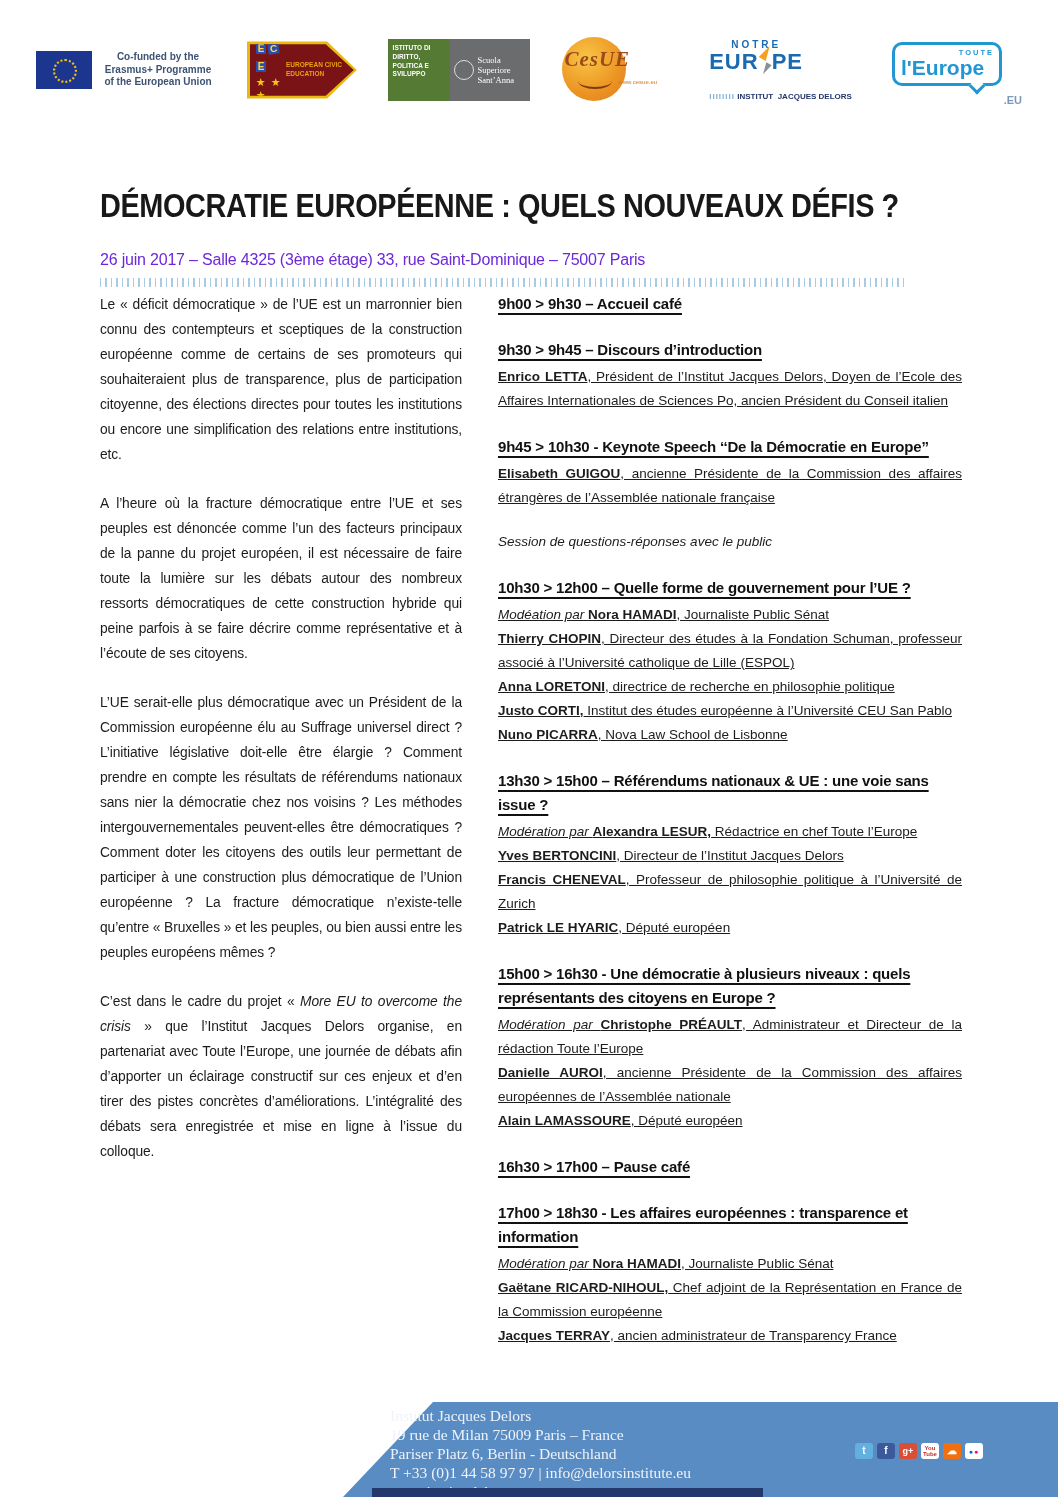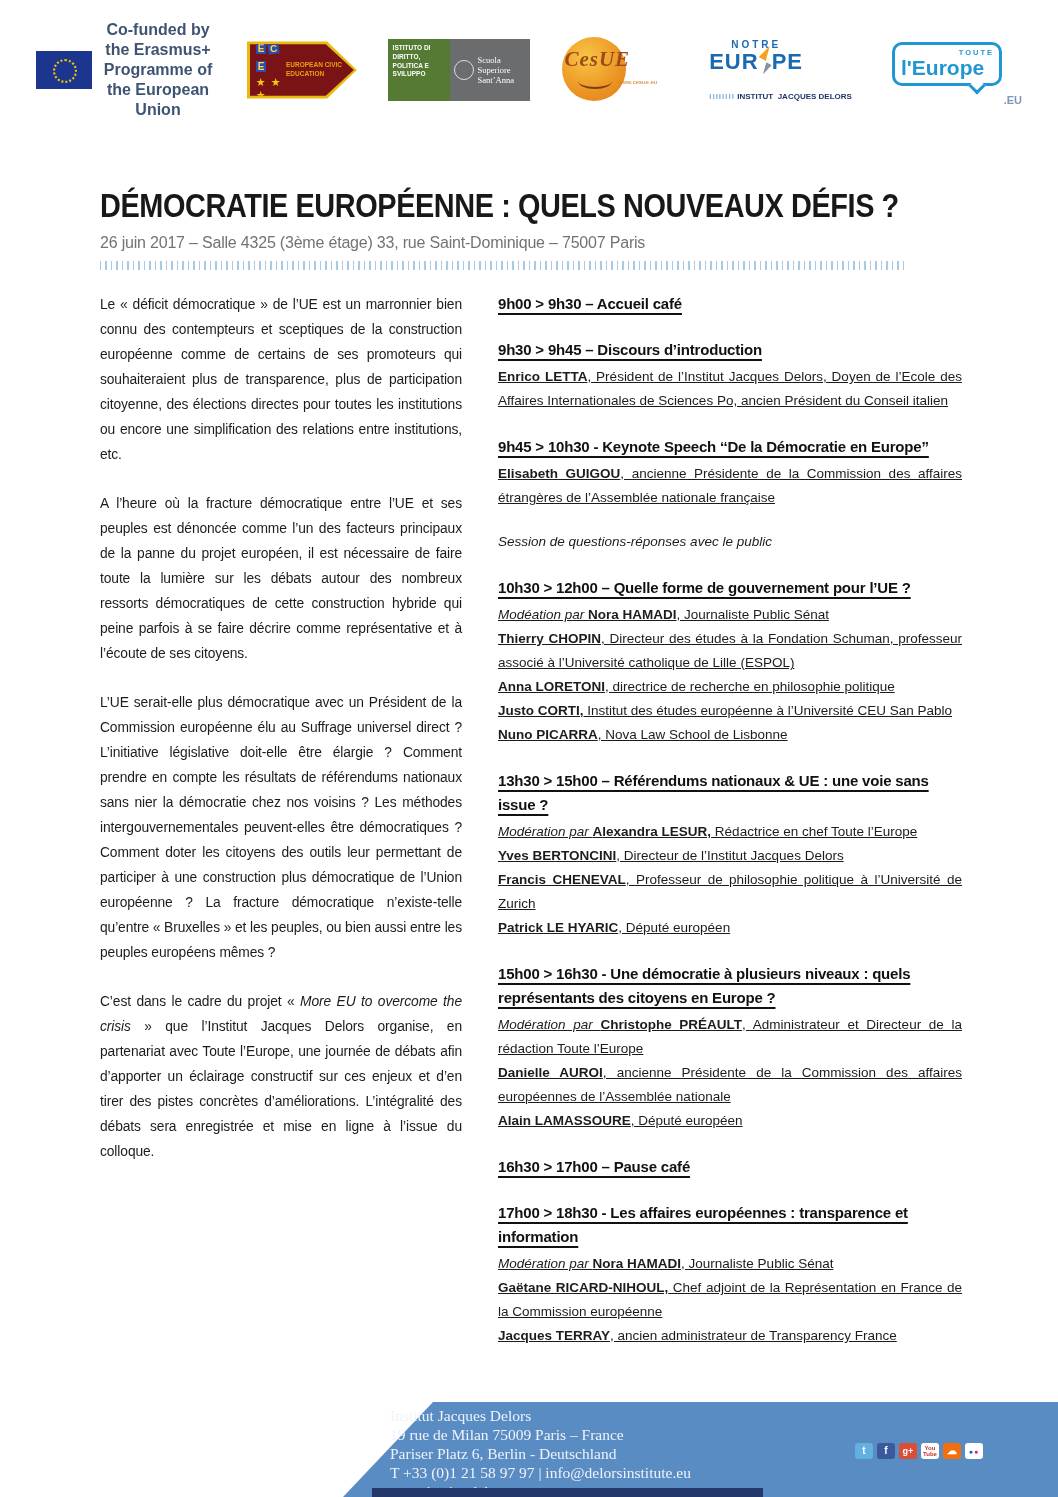--- a/index.html
+++ b/index.html
@@ -7,21 +7,21 @@
   .page { position:relative; width:1058px; height:1497px; background:#fff; overflow:hidden; }
 
   
   .logo-row { position:absolute; top:24px; left:36px; right:34px; height:92px;
               display:flex; align-items:center; justify-content:space-between; }
 
   .logo-eu { display:flex; align-items:center; gap:8px; width:180px; }
   .eu-flag { width:56px; height:38px; background:#1c3690; position:relative; flex:none; }
   .eu-flag::after { content:""; position:absolute; left:50%; top:50%; width:20px; height:20px;
                     margin:-11px 0 0 -11px; border:2px dotted #f7c500; border-radius:50%; }
-  .eu-text { font-size:16px; line-height:1.25; color:#3e5374; font-weight:bold; text-align:center; }
+  .eu-text { font-size:10px; line-height:1.25; color:#3e5374; font-weight:bold; text-align:center; }
 
   .logo-ece { position:relative; width:110px; height:62px; }
   .ece-outer { position:absolute; inset:0; background:#e9b90f;
                clip-path:polygon(0 4%,73% 4%,100% 50%,73% 96%,0 96%); }
   .ece-inner { position:absolute; inset:3px; background:#7a1316;
                clip-path:polygon(0 4%,73% 4%,100% 50%,73% 96%,0 96%);
                display:flex; align-items:center; padding:4px 6px; gap:4px; }
   .ece-left { display:flex; flex-direction:column; align-items:flex-start; gap:2px; }
   .ece-letters span { display:inline-block; background:#2a4db0; color:#ffd24a; font-weight:bold;
                       font-size:10px; padding:0 2px; margin-right:2px; }
@@ -66,21 +66,21 @@
               letter-spacing:2px; color:#2196d3; }
   .te-europe { position:absolute; left:6px; top:11px; font-size:21px; font-weight:bold; color:#2196d3; }
   .te-tail { position:absolute; bottom:-9px; right:16px; width:12px; height:12px; background:#fff;
              border-right:3px solid #2196d3; border-bottom:3px solid #2196d3; transform:rotate(45deg); }
   .te-eu { position:absolute; right:2px; bottom:0; font-size:11px; font-weight:bold; color:#7d99b8; }
 
   
   .title-block { position:absolute; left:100px; top:186px; width:808px; }
   .page-title { font-size:34px; font-weight:bold; color:#181818; white-space:nowrap;
                 transform:scaleX(0.85); transform-origin:0 50%; letter-spacing:-0.5px; }
-  .page-subtitle { margin-top:9px; font-size:16px; color:#737373; letter-spacing:-0.2px; }
+  .page-subtitle { margin-top:26px; font-size:16px; color:#6d28d9; letter-spacing:-0.2px; }
   .divider { margin-top:9px; height:9px;
              background:repeating-linear-gradient(90deg,#a9cbe2 0,#a9cbe2 1.5px,transparent 1.5px,transparent 5.5px); }
 
   
   .columns { position:absolute; left:100px; top:292px; width:862px; display:flex; gap:36px; }
   .intro-col { width:362px; flex:none; }
   .para { font-size:13.8px; line-height:25px; text-align:justify; color:#1c1c1c;
           margin-bottom:24px; letter-spacing:-0.1px; }
   .para i { font-style:italic; }
 
@@ -224,21 +224,21 @@
           <div class="session-line"><b>Jacques TERRAY</b><span>, ancien administrateur de Transparency France</span></div>
         </div>
       </div>
   </div>
 
   <div class="footer-band"></div>
   <div class="footer-text">
     <div>Institut Jacques Delors</div>
     <div>19 rue de Milan 75009 Paris – France</div>
     <div>Pariser Platz 6, Berlin - Deutschland</div>
-    <div>T +33 (0)1 21 58 97 97 | info@delorsinstitute.eu</div>
+    <div>T +33 (0)1 44 58 97 97 | info@delorsinstitute.eu</div>
     <div>www.institutdelors.eu</div>
   </div>
   <div class="socials">
     <div class="soc soc-tw">t</div>
     <div class="soc soc-fb">f</div>
     <div class="soc soc-gp">g+</div>
     <div class="soc soc-yt">
         <span>You</span>
         <span>Tube</span>
       </div>

